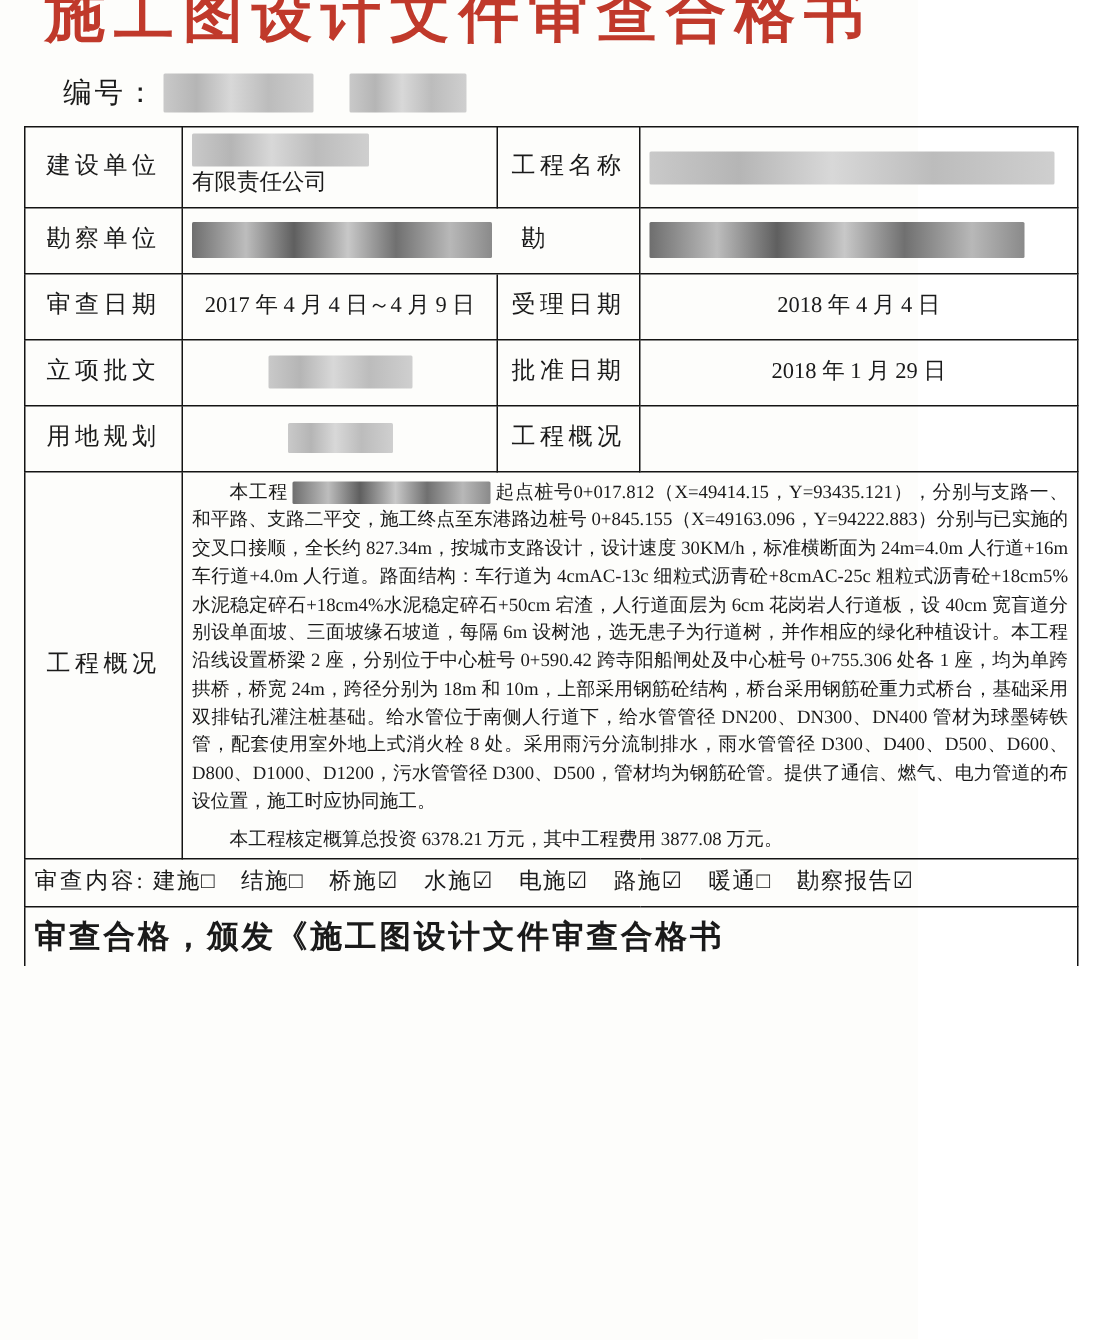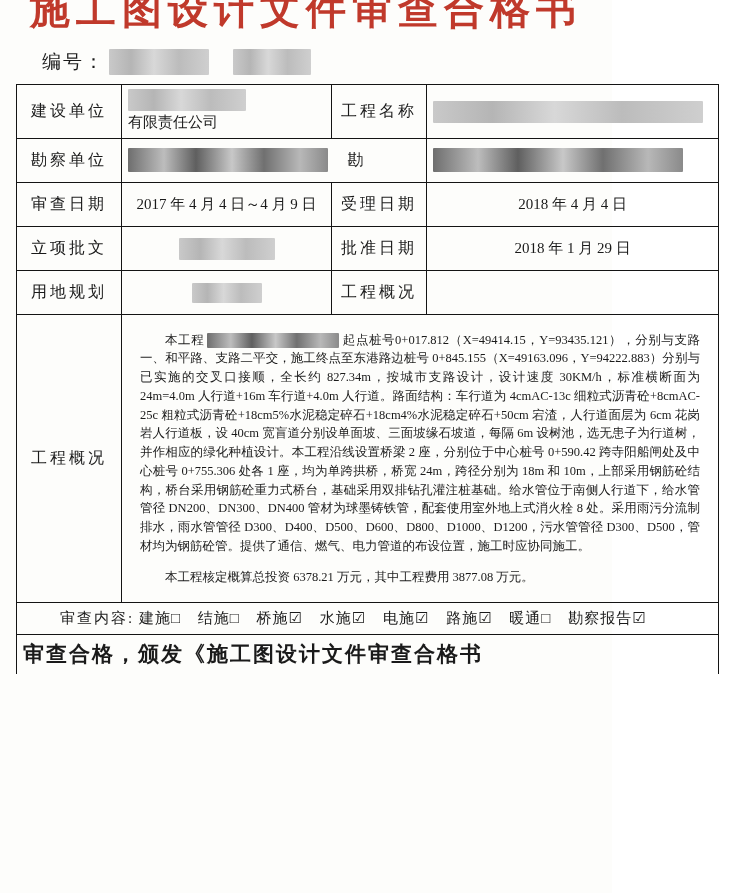--- a/index.html
+++ b/index.html
@@ -79,21 +79,21 @@
   .ctr { text-align: center; }
   .row-h { height: 44px; }
   .overview-cell {
     font-size: 12.5px;
     line-height: 1.62;
     text-align: justify;
     padding: 6px 8px 6px 8px;
     vertical-align: top;
   }
   .overview-cell p {
-    margin: 12px;
+    margin: 0;
     text-indent: 0;
   }
   .overview-cell p.indent {
     text-indent: 2em;
   }
   .review-items {
     font-size: 15px;
     letter-spacing: 1px;
     padding: 8px 6px 8px 10px;
   }
@@ -195,21 +195,21 @@
             <span>本工程</span><span class="redact mixed" style="width:132px;height:15px;margin:0 3px;"></span><span>起点桩号</span><span>0+017.812（X=49414.15，Y=93435.121），分别与支路一、和平路、支路二平交，施工终点至东港路边桩号 0+845.155（X=49163.096，Y=94222.883）分别与已实施的交叉口接顺，全长约 827.34m，按城市支路设计，设计速度 30KM/h，标准横断面为 24m=4.0m 人行道+16m 车行道+4.0m 人行道。路面结构：车行道为 4cmAC-13c 细粒式沥青砼+8cmAC-25c 粗粒式沥青砼+18cm5%水泥稳定碎石+18cm4%水泥稳定碎石+50cm 宕渣，人行道面层为 6cm 花岗岩人行道板，设 40cm 宽盲道分别设单面坡、三面坡缘石坡道，每隔 6m 设树池，选无患子为行道树，并作相应的绿化种植设计。本工程沿线设置桥梁 2 座，分别位于中心桩号 0+590.42 跨寺阳船闸处及中心桩号 0+755.306 处各 1 座，均为单跨拱桥，桥宽 24m，跨径分别为 18m 和 10m，上部采用钢筋砼结构，桥台采用钢筋砼重力式桥台，基础采用双排钻孔灌注桩基础。给水管位于南侧人行道下，给水管管径 DN200、DN300、DN400 管材为球墨铸铁管，配套使用室外地上式消火栓 8 处。采用雨污分流制排水，雨水管管径 D300、D400、D500、D600、D800、D1000、D1200，污水管管径 D300、D500，管材均为钢筋砼管。提供了通信、燃气、电力管道的布设位置，施工时应协同施工。</span>
           </p>
           <p class="indent" style="margin-top:6px;">
             <span>本工程核定概算总投资 6378.21 万元，其中工程费用 3877.08 万元。</span>
           </p>
         </td>
       </tr>
 
       <tr>
         <td colspan="4" class="review-items">
-          <span style="letter-spacing:2px;margin-left:37px;">审查内容:</span>
+          <span style="letter-spacing:2px;">审查内容:</span>
           <span class="item"><span>建施</span>□</span>
           <span class="item"><span>结施</span>□</span>
           <span class="item"><span>桥施</span>☑</span>
           <span class="item"><span>水施</span>☑</span>
           <span class="item"><span>电施</span>☑</span>
           <span class="item"><span>路施</span>☑</span>
           <span class="item"><span>暖通</span>□</span>
           <span class="item"><span>勘察报告</span>☑</span>
         </td>
       </tr>

